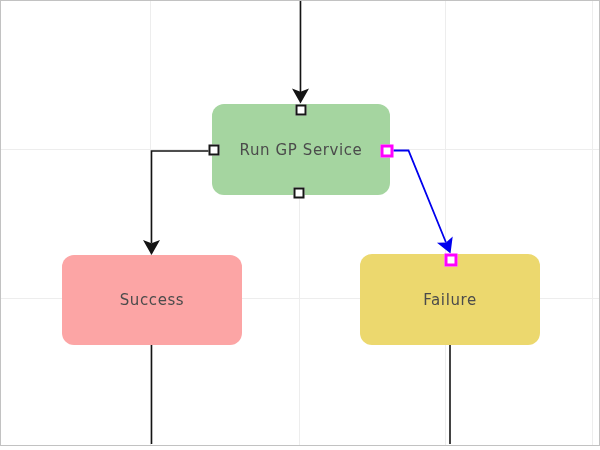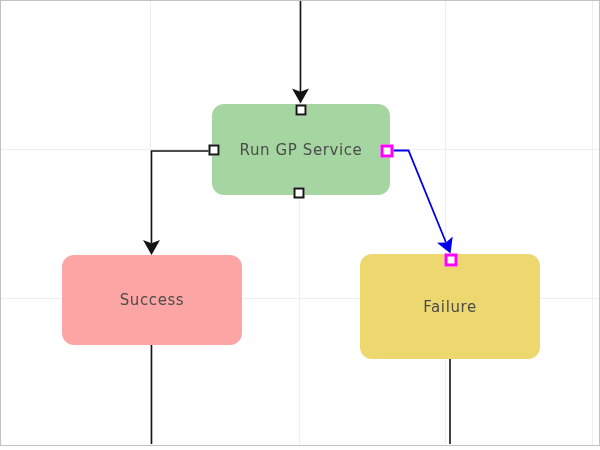--- a/index.html
+++ b/index.html
@@ -26,21 +26,21 @@
   }
   .node-label {
     font-size: 15px;
     letter-spacing: 0.6px;
     color: #4b4b4b;
     user-select: none;
     white-space: nowrap;
   }
   .node-process { left: 212px; top: 104px; width: 178px; height: 91px; background: #a5d5a0; }
   .node-success { left: 62px;  top: 255px; width: 180px; height: 90px; background: #fca5a5; }
-  .node-failure { left: 360px; top: 254px; width: 180px; height: 105px; background: #ecd86e; }
+  .node-failure { left: 360px; top: 254px; width: 180px; height: 91px; background: #ecd86e; }
   .handle {
     position: absolute;
     width: 7px; height: 7px;
     background: #ffffff;
     border: 2px solid #171717;
     transform: translate(-50%, -50%);
     cursor: crosshair;
     box-sizing: content-box;
   }
   .handle.selected {

